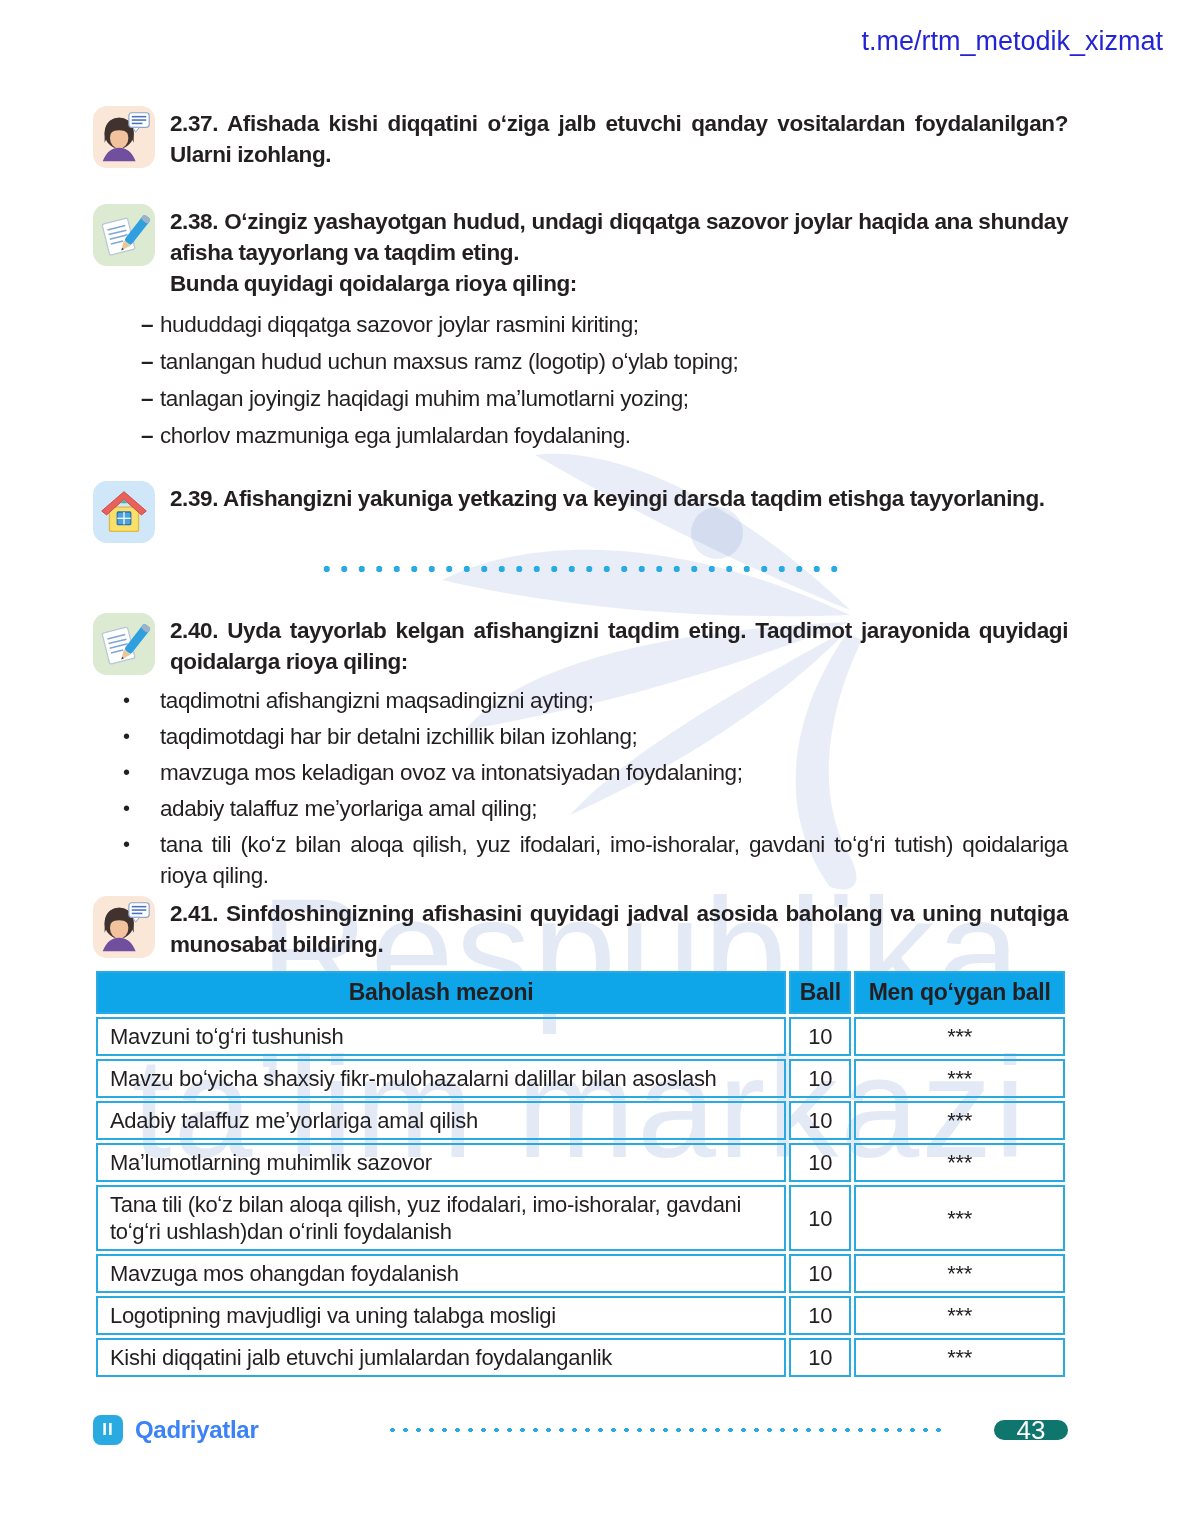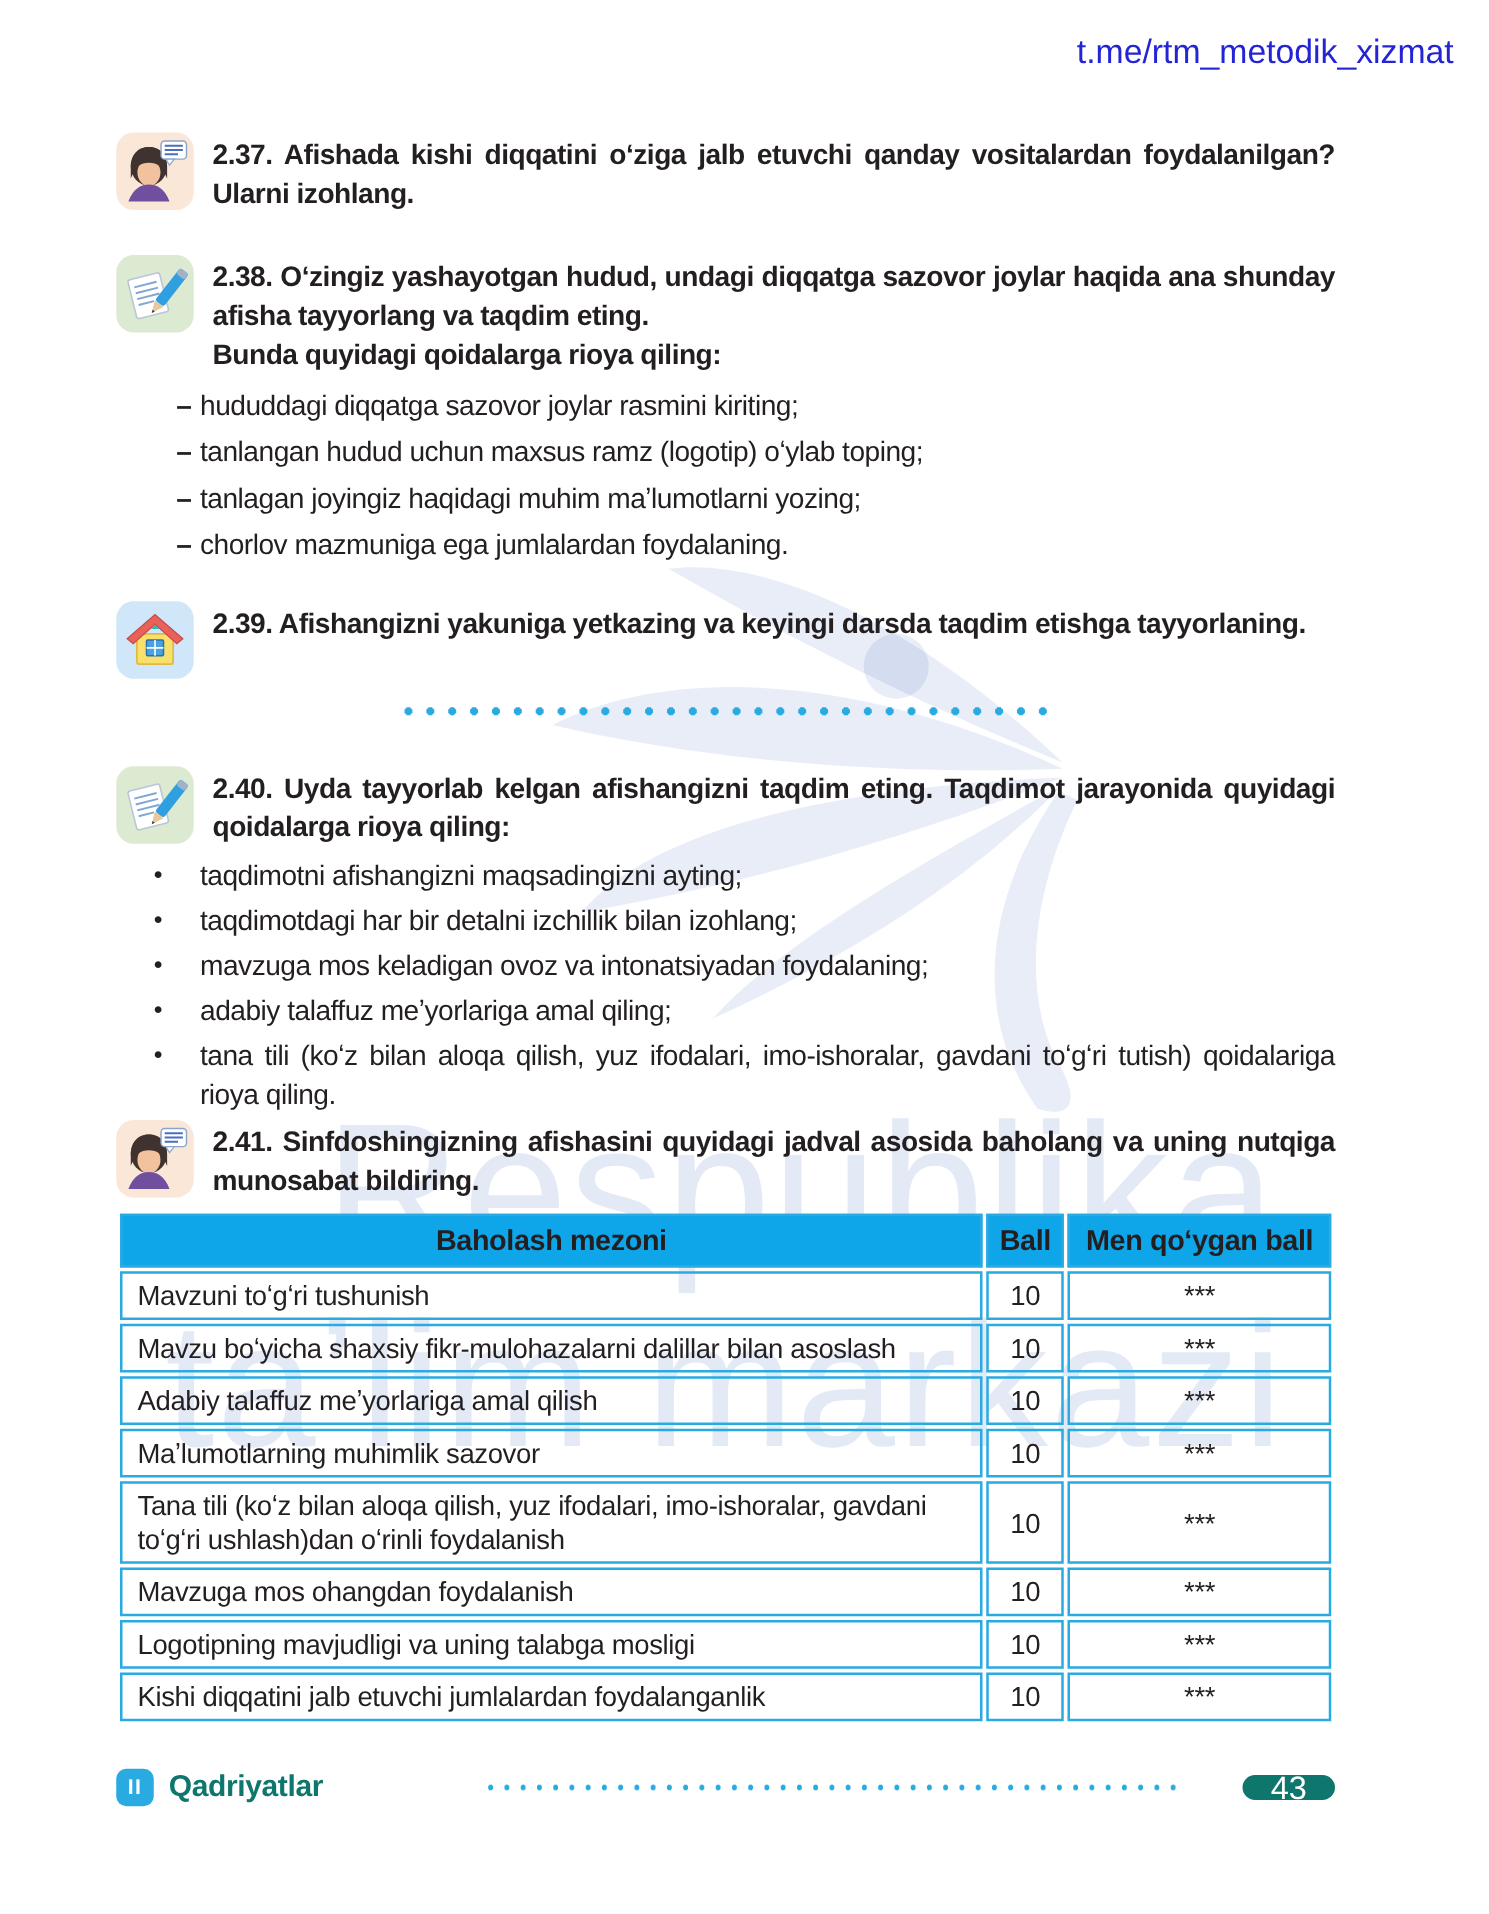--- a/index.html
+++ b/index.html
@@ -98,21 +98,21 @@
     display:flex; align-items:center;
   }
   .sec-badge {
     width:30px; height:30px; border-radius:8px;
     background:#29abe2; color:#ffffff;
     font-weight:bold; font-size:17px; letter-spacing:1px;
     display:flex; align-items:center; justify-content:center;
   }
   .sec-label {
     margin-left:12px;
-    color:#0f766e; font-weight:bold; font-size:24px; letter-spacing:-0.3px;
+    color:#3b82f6; font-weight:bold; font-size:24px; letter-spacing:-0.3px;
   }
   .foot-dots {
     flex:1 1 auto; height:6px;
     margin-left:128px; margin-right:52px;
     background-image:radial-gradient(circle 2.3px at 50% 50%, #29abe2 99%, transparent 101%);
     background-size:13px 6px; background-repeat:repeat-x;
   }
   .page-pill {
     width:74px; height:20px; border-radius:19px;
     background:#0f766e; color:#ffffff;

